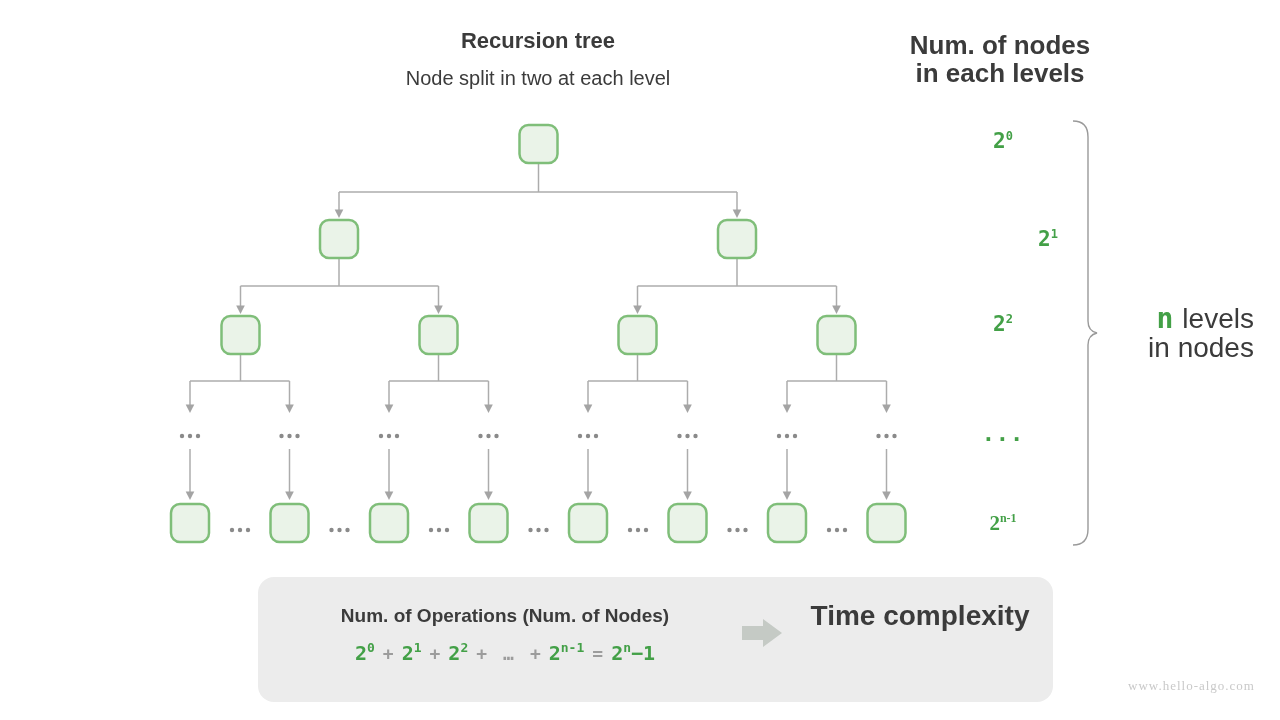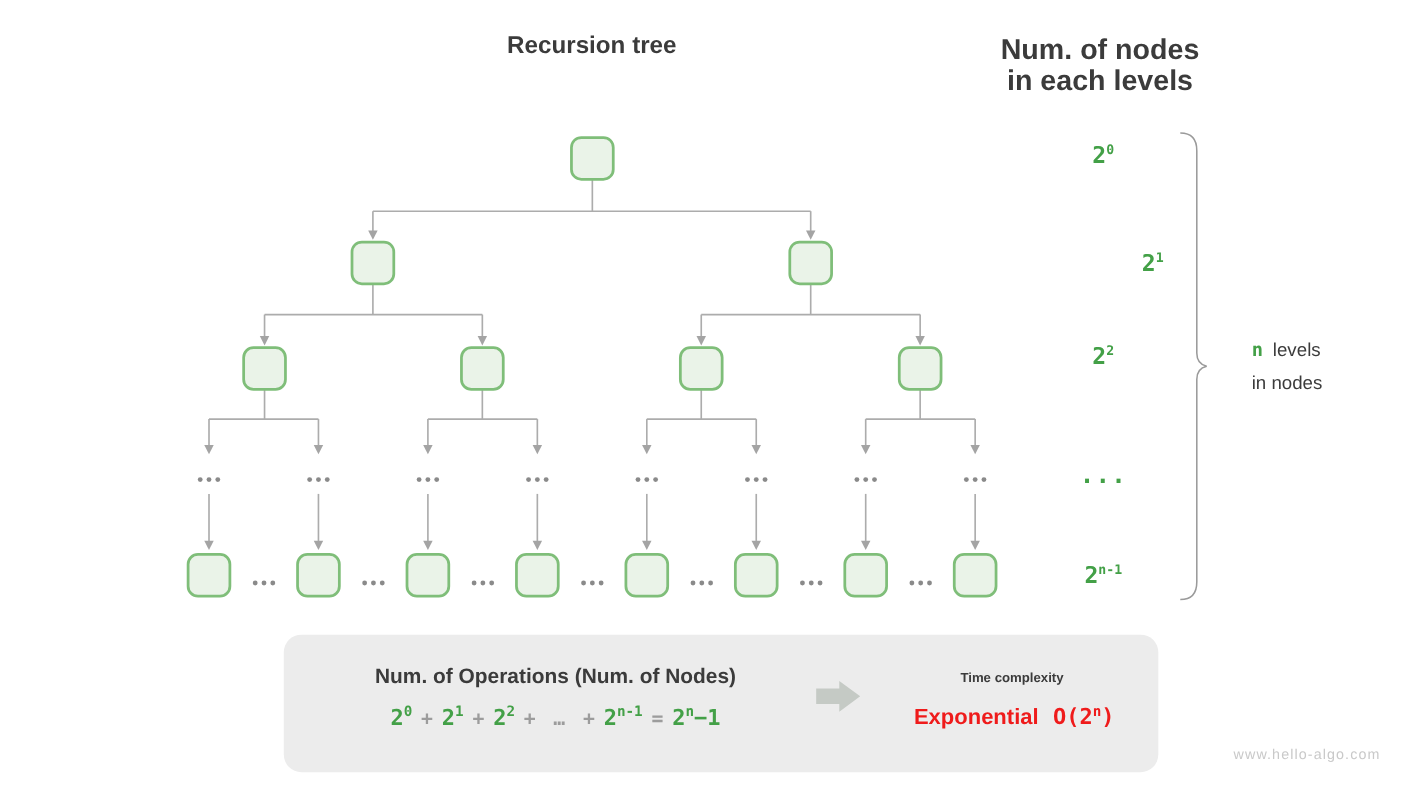--- a/index.html
+++ b/index.html
@@ -17,41 +17,41 @@
   .right-header{font-weight:700;font-size:26px;color:var(--dark);text-align:center;line-height:28px;}
 
   .level-label{
     position:absolute;transform:translate(-50%,-50%);
     font-family:"DejaVu Sans Mono",monospace;font-weight:700;font-size:21px;color:var(--green);
     white-space:nowrap;
   }
   .level-label sup{font-size:12px;}
   .level-dots{font-size:22px;letter-spacing:1px;}
 
-  .brace-note{text-align:left;font-size:17px;color:var(--dark);line-height:29px;}
+  .brace-note{text-align:right;font-size:28px;color:var(--dark);line-height:29px;margin-left:31px;}
   .bn-n{font-family:"DejaVu Sans Mono",monospace;font-weight:700;color:var(--green);margin-right:9px;}
 
   .summary-box{
     position:absolute;left:258px;top:577px;width:795px;height:125px;
     background:var(--box);border-radius:16px;
   }
   .sb-left-title{font-weight:700;font-size:19px;color:var(--dark);}
   .sb-formula{font-family:"DejaVu Sans Mono",monospace;font-weight:700;font-size:20px;}
   .f-term{color:var(--green);}
   .f-term sup{font-size:13px;}
   .f-op{color:var(--op);margin:0 8px;font-size:18px;}
-  .sb-right-title{font-weight:700;font-size:12px;color:var(--dark);}
+  .sb-right-title{font-weight:700;font-size:28px;color:var(--dark);}
   .sb-red{color:var(--red);}
   .red-word{font-weight:700;font-size:20px;margin-right:13px;}
   .red-mono{font-family:"DejaVu Sans Mono",monospace;font-weight:700;font-size:20px;}
   .red-mono sup{font-size:13px;}
 
   .watermark{
     position:absolute;right:42px;top:678px;
-    font-family:Liberation Sans, sans-serif;font-size:13px;letter-spacing:1px;
+    font-family:Liberation Serif, serif;font-size:13px;letter-spacing:1px;
     color:var(--wm);
   }
 </style>
 </head>
 <body>
 
 <div class="stage">
 
   <svg id="tree-svg" width="1280" height="720" viewBox="0 0 1280 720">
       <line x1="538.5" y1="163" x2="538.5" y2="192" stroke="#ACACAC" stroke-width="1.5"></line>
@@ -169,49 +169,47 @@
       <circle cx="729.5" cy="530" r="2.2" fill="#8A8A8A"></circle>
       <circle cx="737.5" cy="530" r="2.2" fill="#8A8A8A"></circle>
       <circle cx="745.5" cy="530" r="2.2" fill="#8A8A8A"></circle>
       <circle cx="829" cy="530" r="2.2" fill="#8A8A8A"></circle>
       <circle cx="837" cy="530" r="2.2" fill="#8A8A8A"></circle>
       <circle cx="845" cy="530" r="2.2" fill="#8A8A8A"></circle>
       <path d="M 1073 121 Q 1088 121 1088 137 L 1088 321 Q 1088 331 1097 333 Q 1088 335 1088 345 L 1088 529 Q 1088 545 1073 545" fill="none" stroke="#9A9A9A" stroke-width="1.4"></path>
     </svg>
 
   <div class="abs title" style="left:538px;top:41px;">Recursion tree</div>
+  <div class="abs subtitle" style="left:538px;top:78px;">Node split in two at each level</div>
 
   <div class="abs right-header" style="left:1000px;top:59px;">
     <div>Num. of nodes</div>
     <div>in each levels</div>
   </div>
 
   <div id="level-labels">
       <div class="level-label" style="left: 1003px; top: 141px;">2<sup>0</sup></div>
       <div class="level-label" style="left: 1003px; top: 239px; margin-left: 45px;">2<sup>1</sup></div>
       <div class="level-label" style="left: 1003px; top: 324px;">2<sup>2</sup></div>
       <div class="level-label level-dots" style="left: 1003px; top: 433px;">...</div>
-      <div class="level-label" style="left: 1003px; top: 523px;">2<sup>n-1</sup></div>
+      <div class="level-label" style="left: 1003px; top: 523px; font-family: Liberation Serif, serif;">2<sup>n-1</sup></div>
     </div>
 
   <div class="abs brace-note" style="left:1170px;top:333px;">
     <div>
       <span class="bn-n">n</span><span>levels</span>
     </div>
     <div>in nodes</div>
   </div>
 
   <div class="summary-box">
     <div class="abs sb-left-title" style="left:247px;top:39px;">Num. of Operations (Num. of Nodes)</div>
     <div class="abs sb-formula" id="formula" style="left:247px;top:75px;"><span class="f-term">2<sup>0</sup></span><span class="f-op">+</span><span class="f-term">2<sup>1</sup></span><span class="f-op">+</span><span class="f-term">2<sup>2</sup></span><span class="f-op">+</span><span class="f-op">…</span><span class="f-op">+</span><span class="f-term">2<sup>n-1</sup></span><span class="f-op">=</span><span class="f-term">2<sup>n</sup>−1</span></div>
 
     <svg class="abs" style="left:505px;top:56px;" width="46" height="34" viewBox="0 0 46 34">
       <polygon id="block-arrow" points="2,10 23,10 23,3 42,17 23,31 23,24 2,24" fill="#C5CAC5"></polygon>
     </svg>
 
     <div class="abs sb-right-title" style="left:662px;top:39px;">Time complexity</div>
-    <div class="abs sb-red" style="left:664px;top:75px;">
-      <span class="red-word">Exponential</span><span class="red-mono"><span>O(2</span><sup>n</sup><span>)</span></span>
-    </div>
   </div>
 
   <div class="watermark">www.hello-algo.com</div>
 </div>
 
 </body></html>

